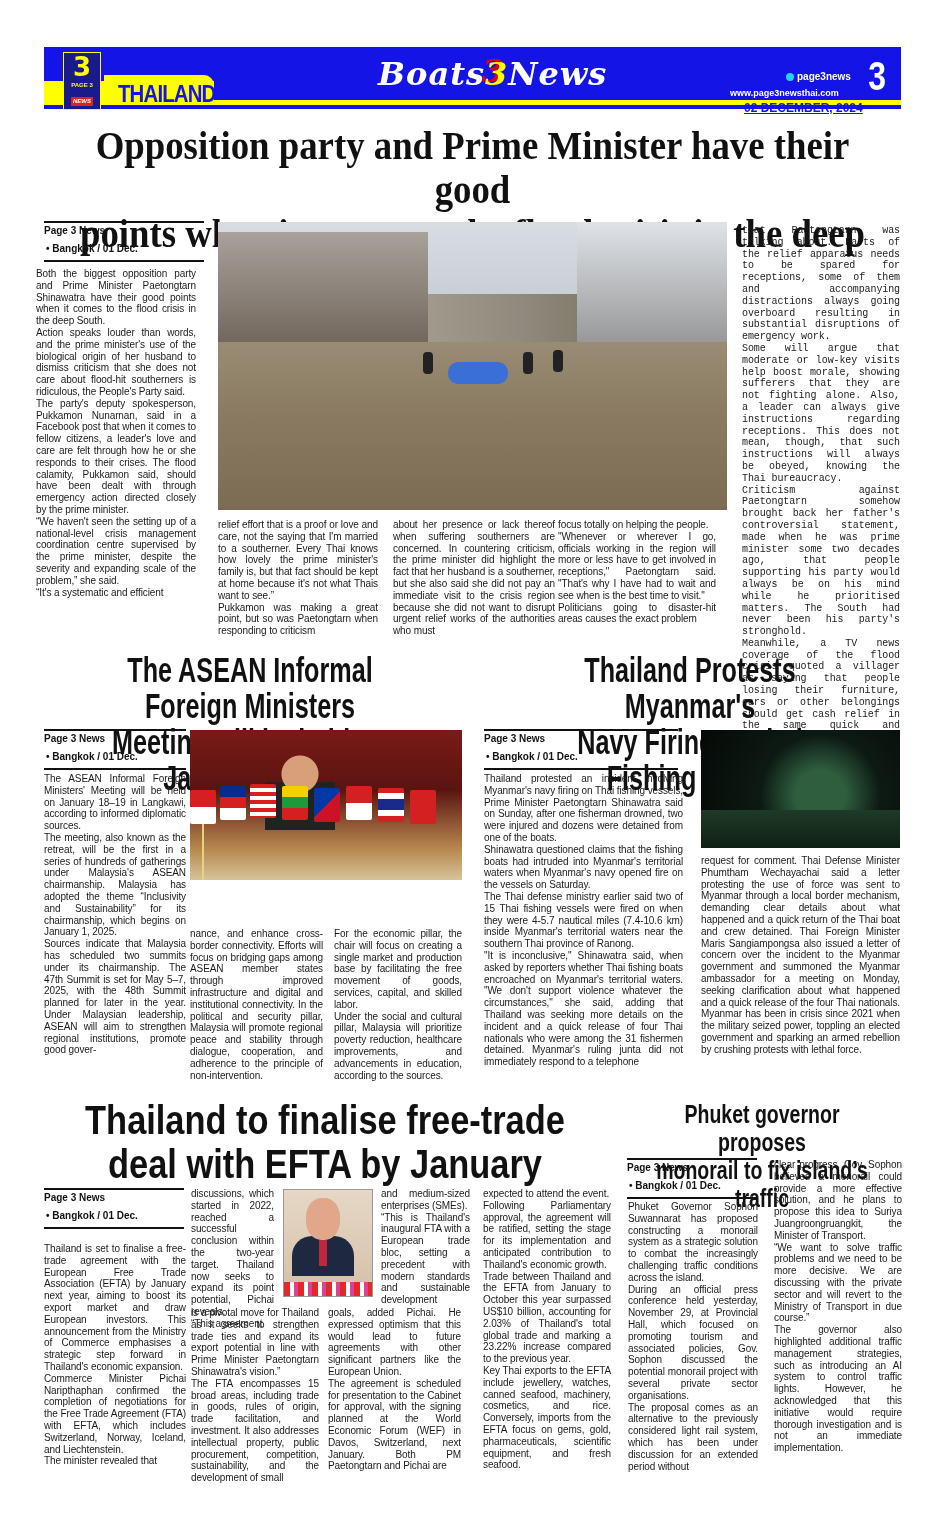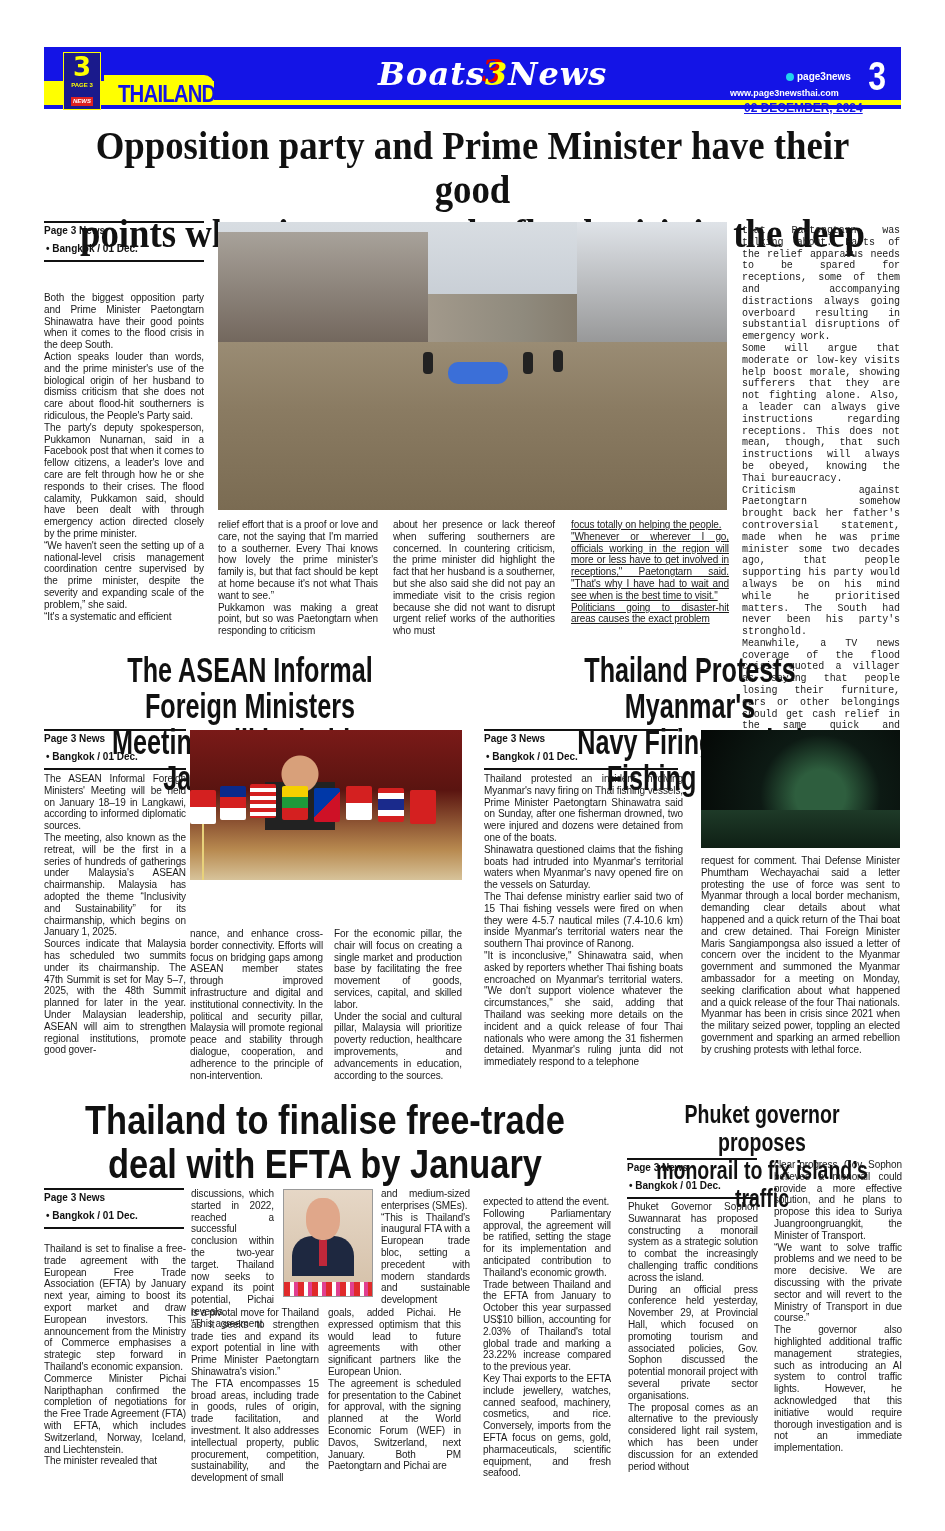--- a/index.html
+++ b/index.html
@@ -96,21 +96,21 @@
   <div>points when it comes to the flood crisis in the deep South</div>
 </div>
 
 <div class="byline" style="left:44px; top:221px; width:160px;">
   <div class="rule"></div>
   <div class="src">Page 3 News</div>
   <div class="place">• Bangkok / 01 Dec.</div>
   <div class="rule"></div>
 </div>
 
-<div class="col" style="left:44px; top:268px; width:160px;margin-top:24px;">
+<div class="col" style="left:36px; top:268px; width:160px;">
   <p style="white-space:pre-line;">Both the biggest opposition party and Prime Minister Paetongtarn Shinawatra have their good points when it comes to the flood crisis in the deep South.
 Action speaks louder than words, and the prime minister's use of the biological origin of her husband to dismiss criticism that she does not care about flood-hit southerners is ridiculous, the People's Party said.
 The party's deputy spokesperson, Pukkamon Nunarnan, said in a Facebook post that when it comes to fellow citizens, a leader's love and care are felt through how he or she responds to their crises. The flood calamity, Pukkamon said, should have been dealt with through emergency action directed closely by the prime minister.
 “We haven't seen the setting up of a national-level crisis management coordination centre supervised by the prime minister, despite the severity and expanding scale of the problem,” she said.
 “It's a systematic and efficient</p>
 </div>
 
 <div class="img flood" style="left:218px; top:222px; width:509px; height:288px;">
   <div class="bldL"></div>
   <div class="bldR"></div>
@@ -121,21 +121,21 @@
   <div class="person" style="left:335px; top:128px;"></div>
 </div>
 
 <div class="col" style="left:218px; top:519px; width:160px;">
   <p style="white-space:pre-line;">relief effort that is a proof or love and care, not the saying that I'm married to a southerner. Every Thai knows how lovely the prime minister's family is, but that fact should be kept at home because it's not what Thais want to see.”
 Pukkamon was making a great point, but so was Paetongtarn when responding to criticism</p>
 </div>
 <div class="col" style="left:393px; top:519px; width:162px;">
   <p style="white-space:pre-line;">about her presence or lack thereof when suffering southerners are concerned. In countering criticism, the prime minister did highlight the fact that her husband is a southerner, but she also said she did not pay an immediate visit to the crisis region because she did not want to disrupt urgent relief works of the authorities who must</p>
 </div>
-<div class="col" style="left:571px; top:519px; width:158px;text-decoration:underline;">
+<div class="col" style="left:558px; top:519px; width:158px;">
   <p style="white-space:pre-line;">focus totally on helping the people.
 "Whenever or wherever I go, officials working in the region will more or less have to get involved in receptions," Paetongtarn said. "That's why I have had to wait and see when is the best time to visit."
 Politicians going to disaster-hit areas causes the exact problem</p>
 </div>
 <div class="col" style="left:742px; top:225px; width:158px;font-family:Liberation Mono, monospace;">
   <p style="white-space:pre-line;">that Paetongtarn was talking about. Parts of the relief apparatus needs to be spared for receptions, some of them and accompanying distractions always going overboard resulting in substantial disruptions of emergency work.
 Some will argue that moderate or low-key visits help boost morale, showing sufferers that they are not fighting alone. Also, a leader can always give instructions regarding receptions. This does not mean, though, that such instructions will always be obeyed, knowing the Thai bureaucracy.
 Criticism against Paetongtarn somehow brought back her father's controversial statement, made when he was prime minister some two decades ago, that people supporting his party would always be on his mind while he prioritised matters. The South had never been his party's stronghold.
 Meanwhile, a TV news coverage of the flood crisis quoted a villager as saying that people losing their furniture, cars or other belongings should get cash relief in the same quick and generous manner as how “digital money” is being distributed.</p>
 </div>
@@ -237,21 +237,21 @@
 </div>
 <div class="col" style="left:191px; top:1307px; width:128px;">
   <p style="white-space:pre-line;">is a pivotal move for Thailand as it seeks to strengthen trade ties and expand its export potential in line with Prime Minister Paetongtarn Shinawatra's vision.”
 The FTA encompasses 15 broad areas, including trade in goods, rules of origin, trade facilitation, and investment. It also addresses intellectual property, public procurement, competition, sustainability, and the development of small</p>
 </div>
 <div class="col" style="left:328px; top:1307px; width:133px;">
   <p style="white-space:pre-line;">goals, added Pichai. He expressed optimism that this would lead to future agreements with other significant partners like the European Union.
 The agreement is scheduled for presentation to the Cabinet for approval, with the signing planned at the World Economic Forum (WEF) in Davos, Switzerland, next January. Both PM Paetongtarn and Pichai are</p>
 </div>
 <div class="col" style="left:483px; top:1188px; width:128px;">
-  <p style="white-space:pre-line;margin-top:8px;">expected to attend the event.
+  <p style="white-space:pre-line;">expected to attend the event.
 Following Parliamentary approval, the agreement will be ratified, setting the stage for its implementation and anticipated contribution to Thailand's economic growth.
 Trade between Thailand and the EFTA from January to October this year surpassed US$10 billion, accounting for 2.03% of Thailand's total global trade and marking a 23.22% increase compared to the previous year.
 Key Thai exports to the EFTA include jewellery, watches, canned seafood, machinery, cosmetics, and rice. Conversely, imports from the EFTA focus on gems, gold, pharmaceuticals, scientific equipment, and fresh seafood.</p>
 </div>
 
 <div class="h-cond" style="position:absolute; left:612px; top:1100px; width:300px; font-size:25px; line-height:28px; transform:scaleX(0.78);">
   <div>Phuket governor proposes</div>
   <div>monorail to fix island’s traffic</div>
 </div>
 

